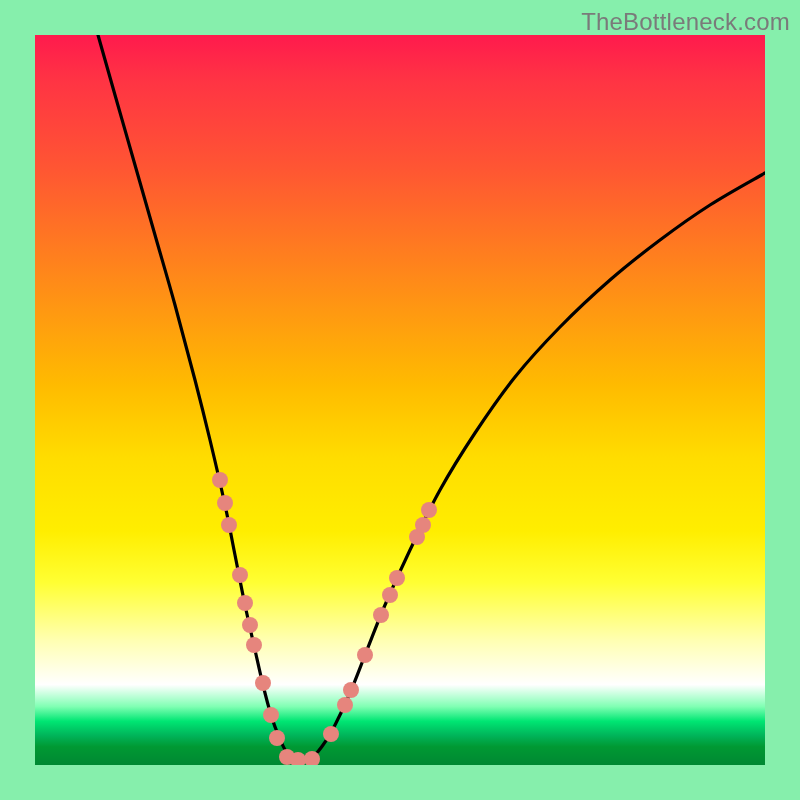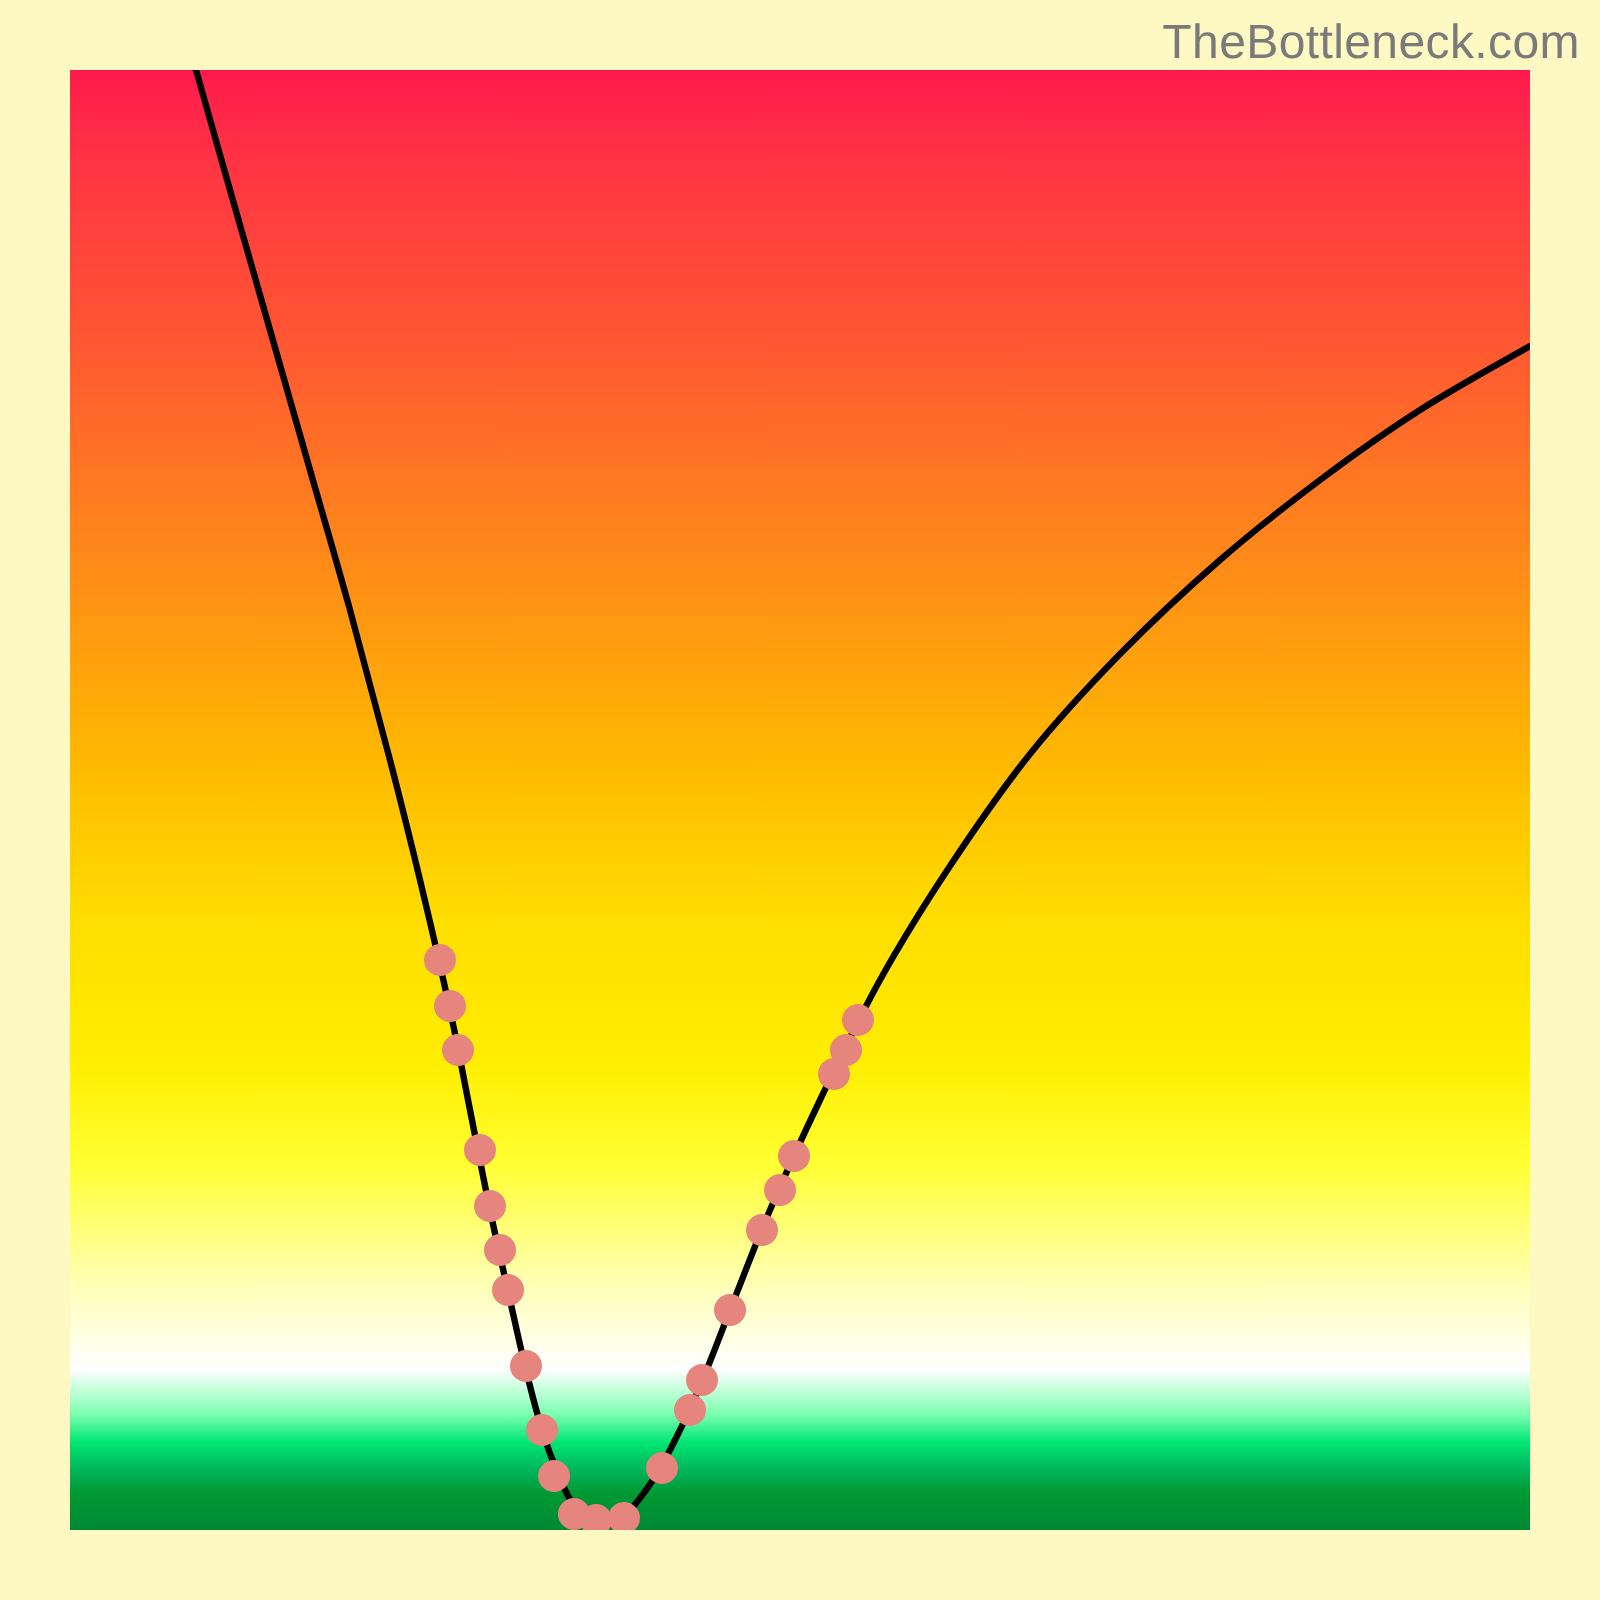--- a/index.html
+++ b/index.html
@@ -7,21 +7,21 @@
     padding: 0;
     width: 800px;
     height: 800px;
     background: #000;
     overflow: hidden;
   }
   .chart-container {
     position: relative;
     width: 800px;
     height: 800px;
-    background: #fef9c3;
+    background: #86efac;
   }
   .plot-area {
     position: absolute;
     left: 35px;
     top: 35px;
     width: 730px;
     height: 730px;
     background: linear-gradient(to bottom,
       #ff1a4d 0%,
       #ff3344 6%,

